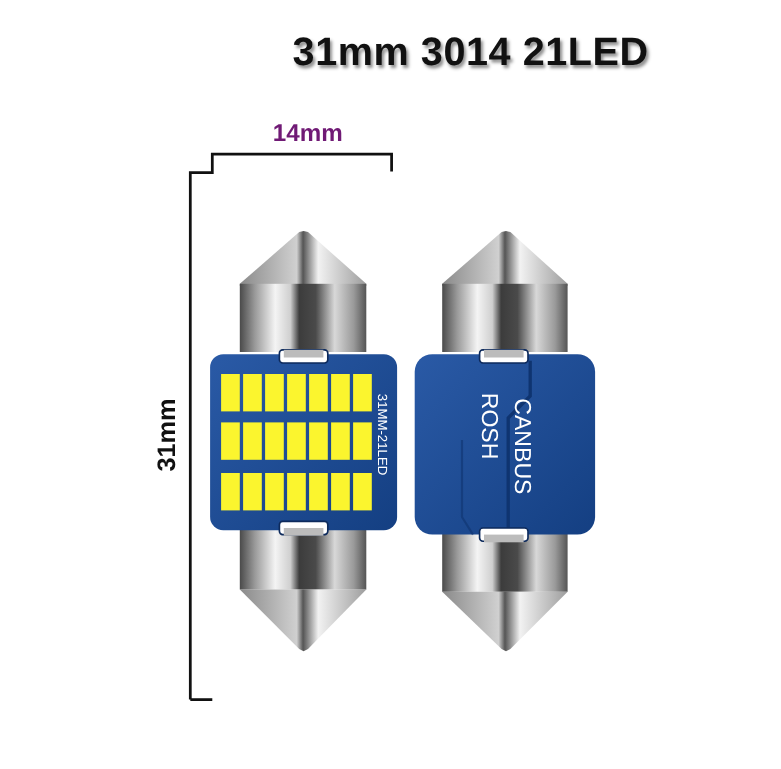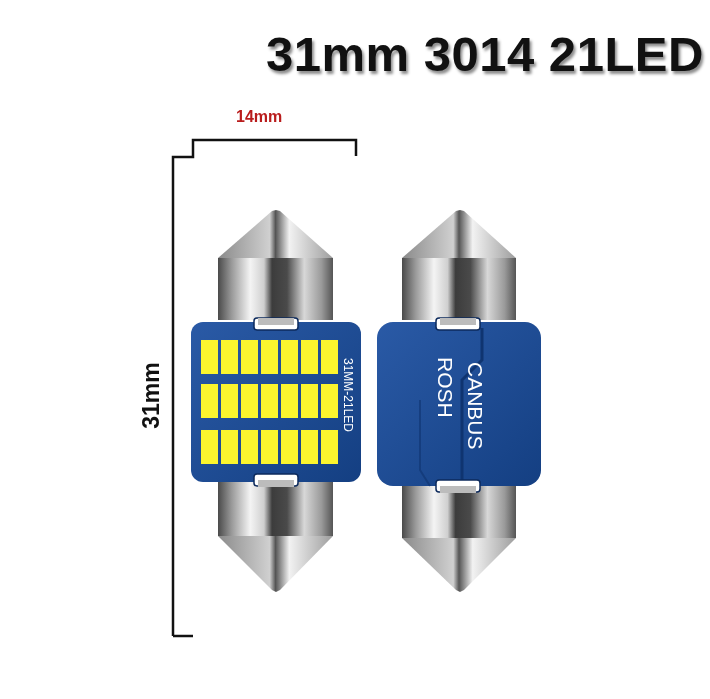--- a/index.html
+++ b/index.html
@@ -1,19 +1,19 @@
 <!DOCTYPE html>
 <html><head>
 <meta charset="utf-8">
 <style>
   html,body{margin:0;padding:0;background:#ffffff;}
   body{width:710px;height:699px;position:relative;overflow:hidden;font-family:"Liberation Sans",sans-serif;}
-  .title{position:absolute;left:266px;top:26px;font-size:49px;font-weight:bold;color:#111;letter-spacing:0.5px;
+  .title{position:absolute;left:266px;top:26px;font-size:36px;font-weight:bold;color:#111;letter-spacing:0.5px;
          text-shadow:2px 3px 3px rgba(0,0,0,0.45);white-space:nowrap;}
-  .dim-h-label{position:absolute;left:236px;top:108px;font-size:16px;font-weight:bold;color:#b91c1c;}
+  .dim-h-label{position:absolute;left:248px;top:108px;font-size:22px;font-weight:bold;color:#701a75;}
   .dim-v-label{position:absolute;left:118px;top:382px;font-size:23px;font-weight:bold;color:#111;
                transform:rotate(-90deg);transform-origin:center;white-space:nowrap;}
   svg.art{position:absolute;left:0;top:0;}
   .pcb-text{font-family:"Liberation Sans",sans-serif;}
 </style>
 </head>
 <body>
 
 <div class="title">31mm 3014 21LED</div>
 <div class="dim-h-label">14mm</div>

